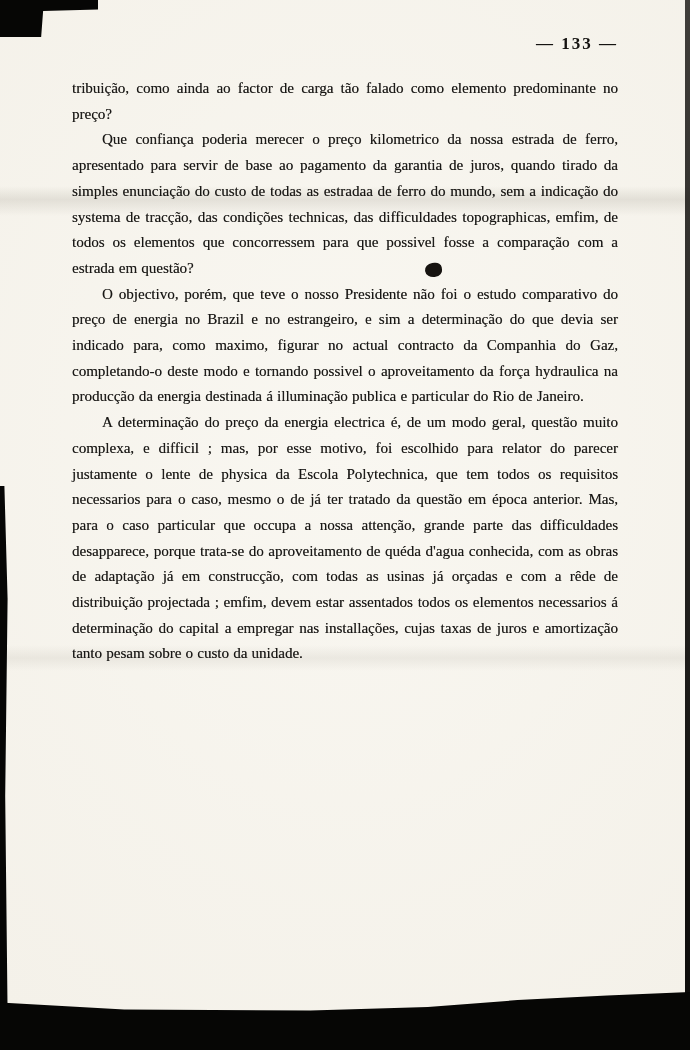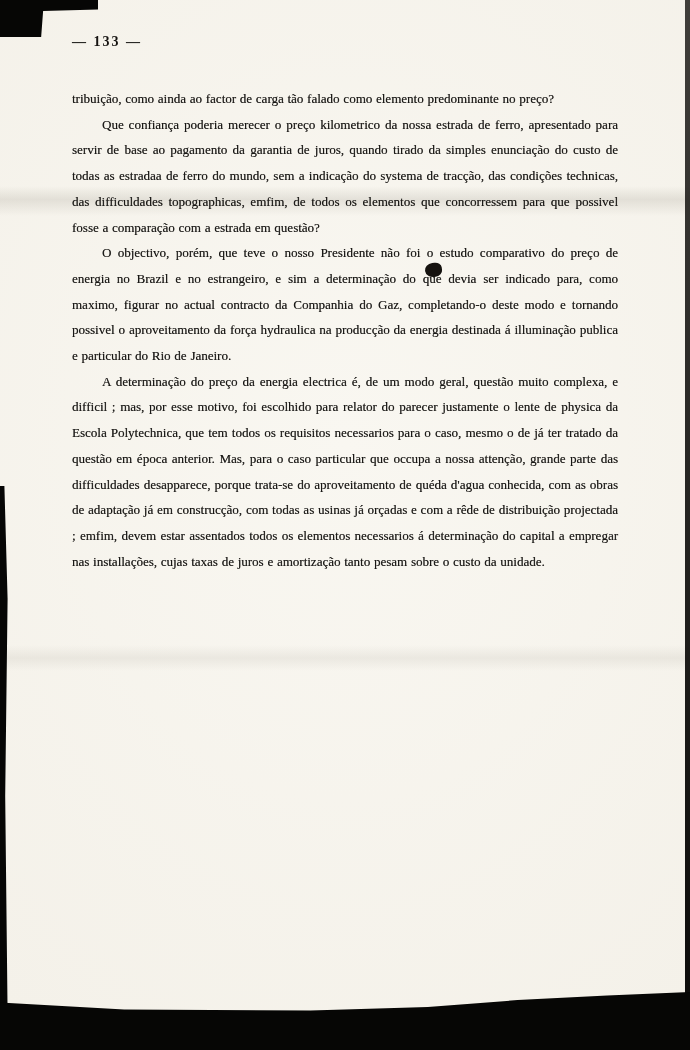--- a/index.html
+++ b/index.html
@@ -21,29 +21,29 @@
     background: radial-gradient(130% 110% at 50% 42%, #f9f7f1 0%, #f4f1e9 62%, #e9e6db 100%);
   }
   .content {
     position: absolute;
     left: 72px;
     right: 72px;
     top: 34px;
     color: #1b1a18;
   }
   .page-number {
-    text-align: left;
-    font-size: 14px;
+    text-align: right;
+    font-size: 17px;
     font-weight: bold;
     letter-spacing: 2px;
     color: #151311;
   }
   .page-text {
-    margin-top: 36px;
-    font-size: 13px;
+    margin-top: 22px;
+    font-size: 15px;
     line-height: 25.7px;
     text-align: justify;
     color: #181715;
     text-shadow: 0.25px 0 0 rgba(22, 19, 15, 0.55);
     word-spacing: 0.5px;
   }
   .page-text p {
     margin: 0;
     text-indent: 30px;
   }

